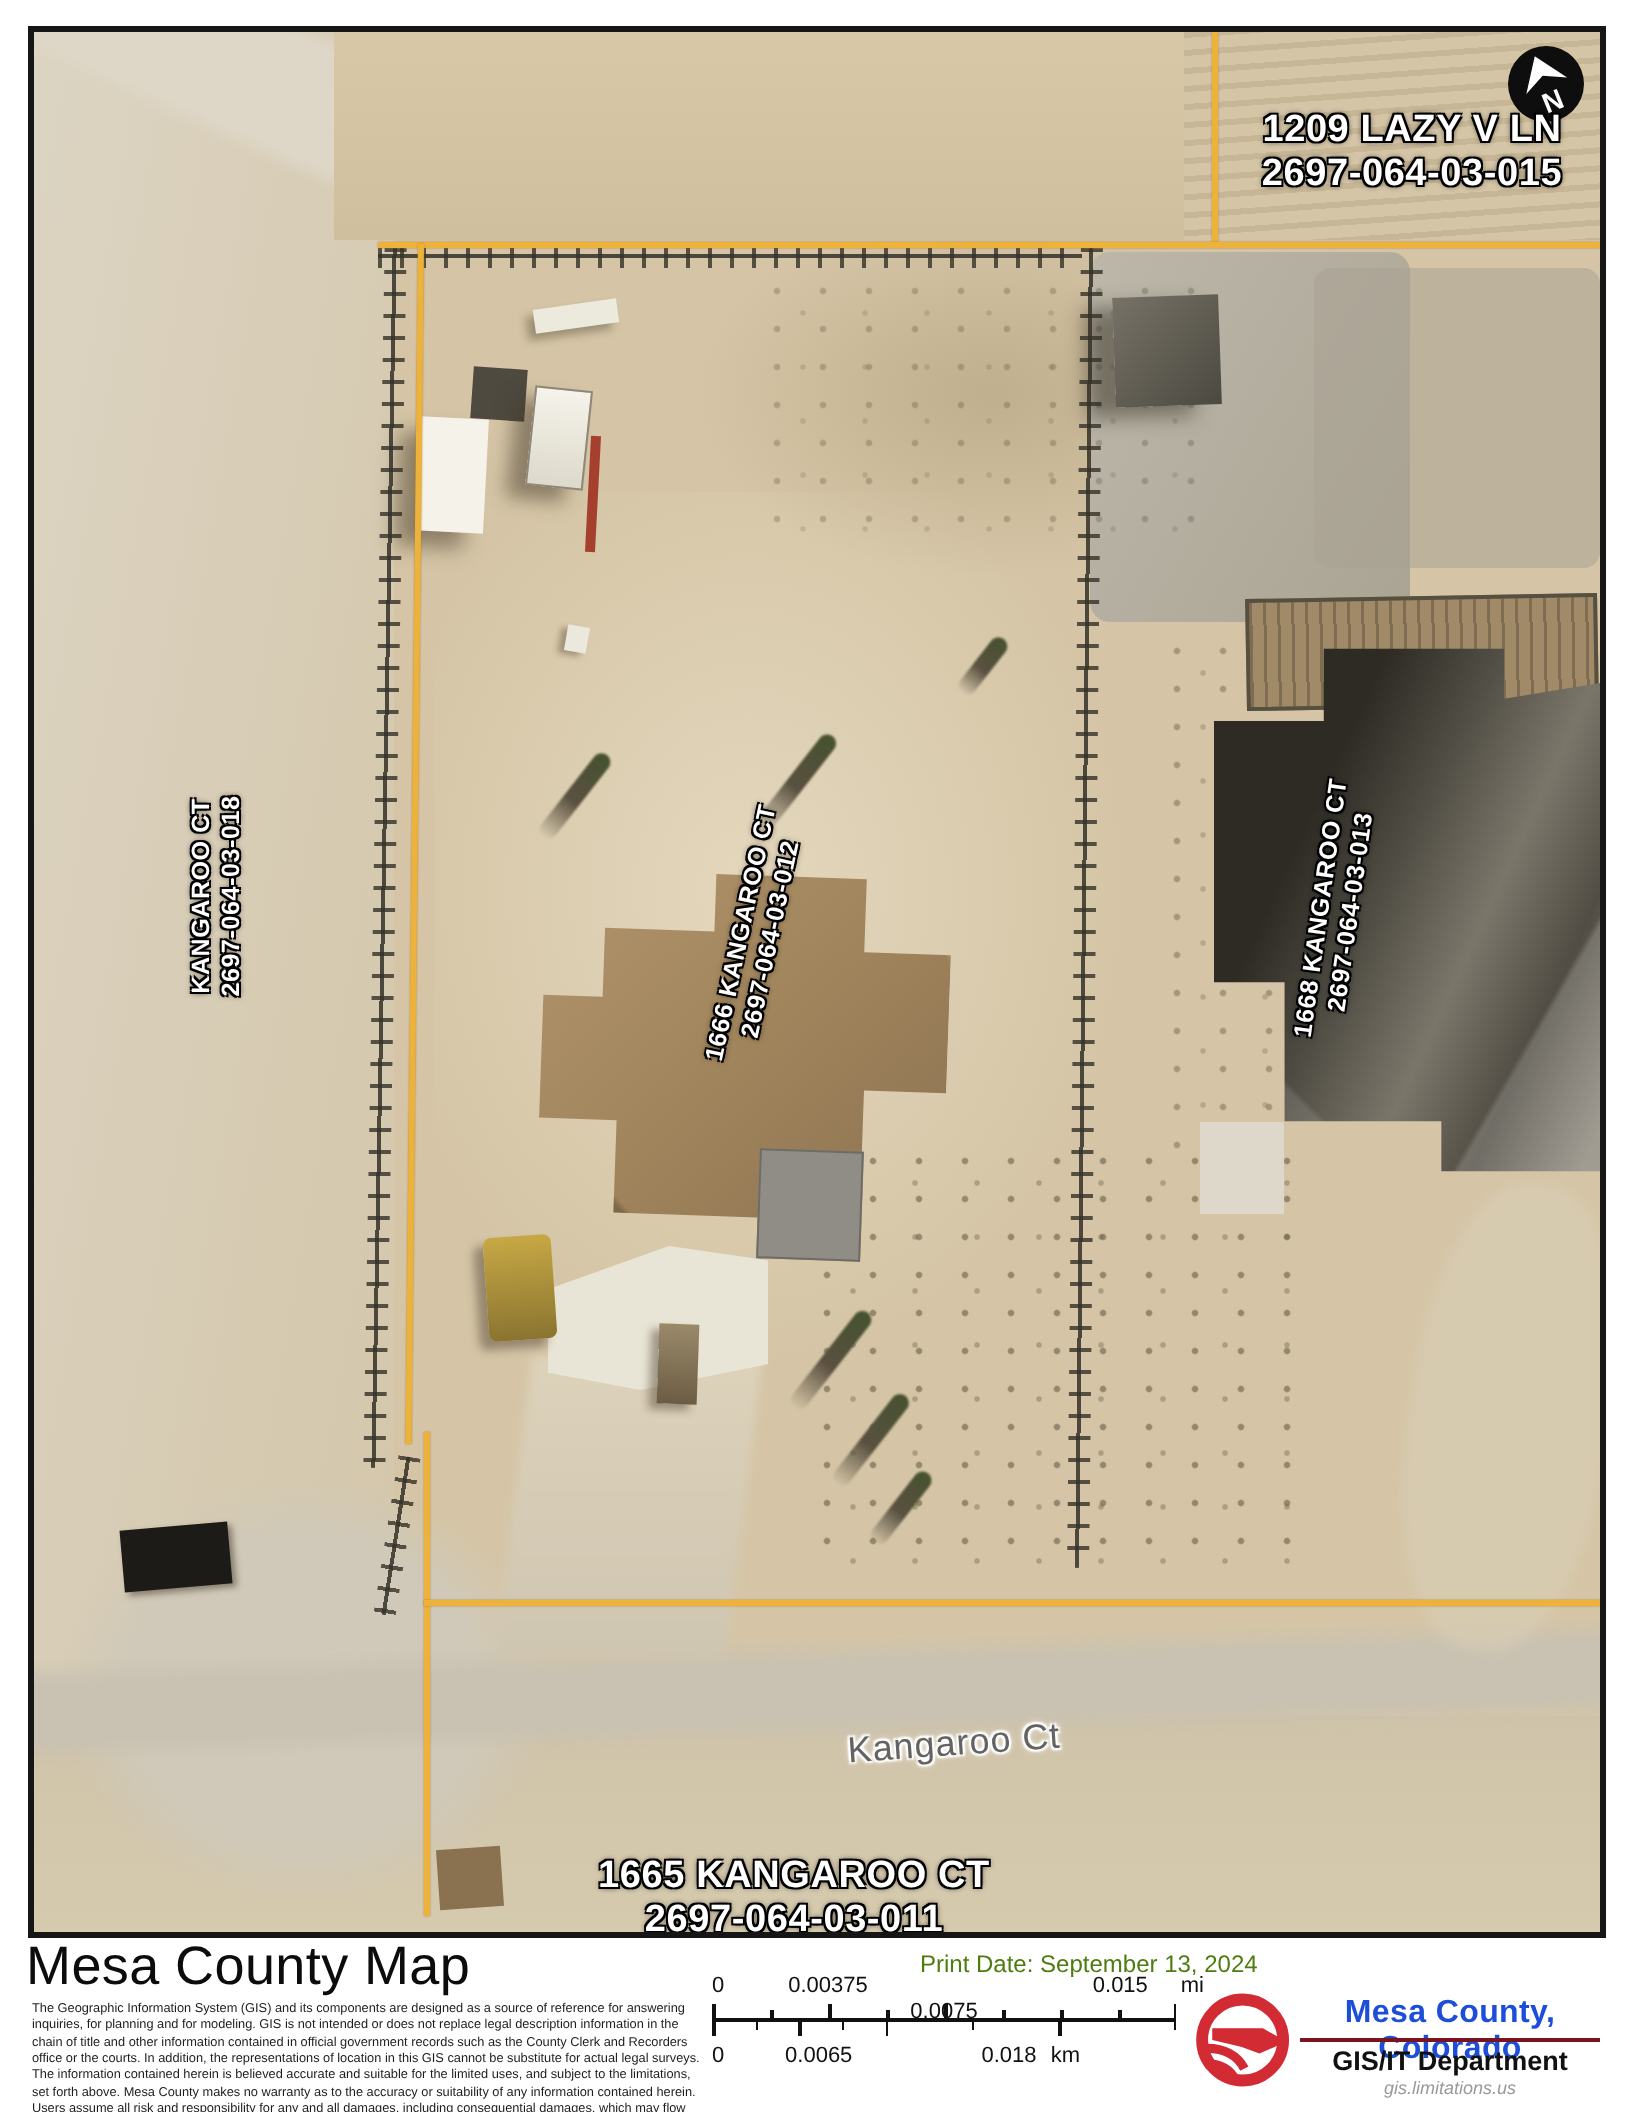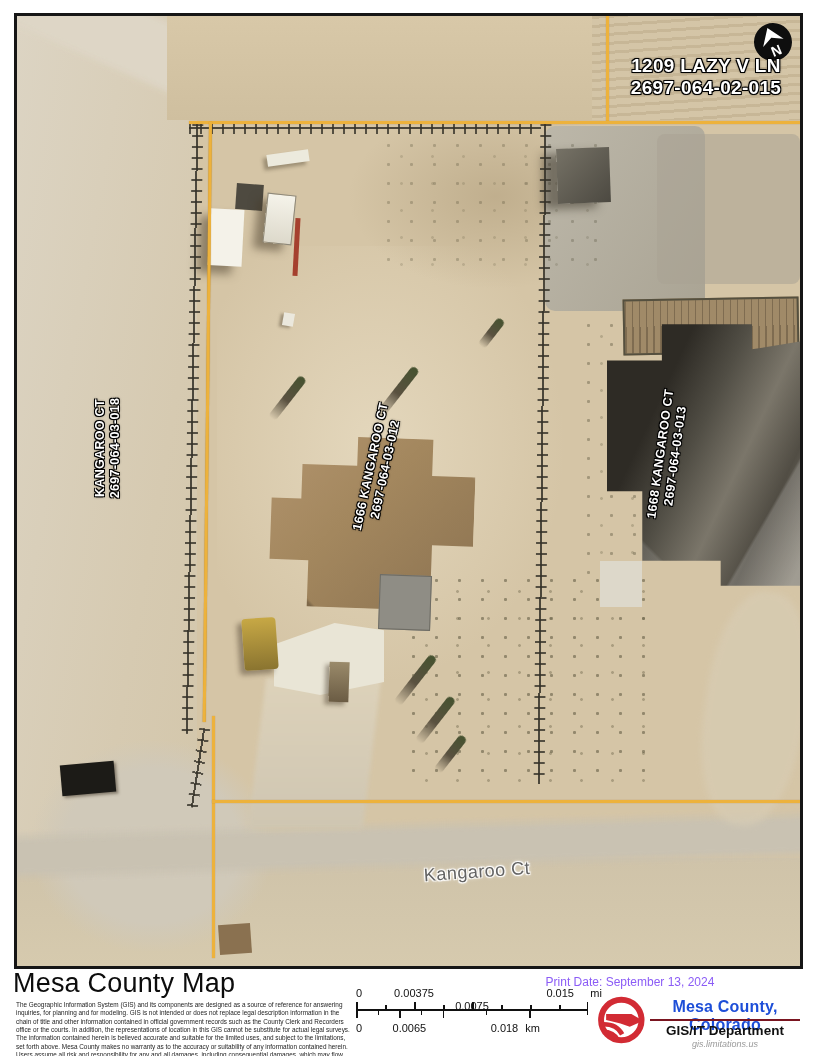--- a/index.html
+++ b/index.html
@@ -30,21 +30,21 @@
      background:linear-gradient(to bottom,#45522f,#5a5140 55%,rgba(90,81,64,0));
      transform:rotate(38deg);filter:blur(.4px);}
   .shrubs{position:absolute;background-image:
      radial-gradient(circle,rgba(62,58,36,.55) 1.2px,transparent 2px),
      radial-gradient(circle,rgba(80,74,50,.4) 1px,transparent 1.8px);
      background-size:23px 19px,31px 27px;background-position:0 0,9px 7px;}
   
   #footer-title{left:13px;top:968px;font-size:27px;color:#0c0c0c;letter-spacing:.2px;}
   #disclaimer{left:16px;top:1001px;width:334px;font-size:6.4px;line-height:1.3;color:#1d1d1d;}
   #disclaimer p{margin:0;}
-  #printdate{left:460px;top:975px;width:340px;text-align:center;font-size:12px;color:#8b5cf6;}
+  #printdate{left:460px;top:975px;width:340px;text-align:left;font-size:12px;color:#4d7c0f;}
   
   #scalebar{left:356px;top:984px;width:232px;height:56px;font-size:11px;color:#111;}
   .sb-lab{position:absolute;white-space:nowrap;}
   .sb-bar{position:absolute;left:0;top:25px;width:232px;height:2px;background:#111;}
   .tick{position:absolute;width:1.5px;background:#111;}
   .tick.mi{bottom:31px;} .tick.km{top:27px;}
   .tick.major{height:7px;} .tick.minor{height:4px;}
   
   #logo{left:596px;top:992px;width:206px;height:58px;}
   #logo-org{position:absolute;left:52px;top:6px;width:154px;text-align:center;
@@ -136,35 +136,39 @@
   <div class="abs" style="left:736px;top:6px;width:40px;height:40px;transform:rotate(-22deg);">
     <svg width="40" height="40" viewBox="0 0 40 40">
       <circle cx="20" cy="20" r="19" fill="#0e0e0e"></circle>
       <path d="M20 5 L31 21 L20 15.5 L9 21 Z" fill="#ffffff"></path>
       <text x="20" y="34" fill="#ffffff" font-size="14" font-weight="bold" text-anchor="middle" font-family="Liberation Sans, sans-serif">N</text>
     </svg>
   </div>
 
   <div class="maplabel" style="left:689px;top:61px;transform:translate(-50%,-50%);">
     <div>1209 LAZY V LN</div>
-    <div>2697-064-02-015</div>
+    <div>2697-064-03-015</div>
   </div>
   <div class="maplabel" style="left:91px;top:432px;transform:translate(-50%,-50%) rotate(-90deg);font-size:12.5px;">
     <div>KANGAROO CT</div>
     <div>2697-064-03-018</div>
   </div>
   <div class="maplabel" style="left:361px;top:452px;transform:translate(-50%,-50%) rotate(-78deg);font-size:12.5px;">
     <div>1666 KANGAROO CT</div>
     <div>2697-064-03-012</div>
   </div>
   <div class="maplabel" style="left:651px;top:439px;transform:translate(-50%,-50%) rotate(-82deg);font-size:12.5px;">
     <div>1668 KANGAROO CT</div>
     <div>2697-064-03-013</div>
   </div>
   <div class="streetlabel" style="left:460px;top:856px;transform:translate(-50%,-50%) rotate(-4deg);">Kangaroo Ct</div>
+  <div class="maplabel" style="left:380px;top:934px;transform:translate(-50%,-50%);">
+    <div>1665 KANGAROO CT</div>
+    <div>2697-064-03-011</div>
+  </div>
 </div>
 
 <div id="footer-title" class="abs">Mesa County Map</div>
 
 <div id="disclaimer" class="abs">
   <p>The Geographic Information System (GIS) and its components are designed as a source of reference for answering inquiries, for planning and for modeling. GIS is not intended or does not replace legal description information in the chain of title and other information contained in official government records such as the County Clerk and Recorders office or the courts. In addition, the representations of location in this GIS cannot be substitute for actual legal surveys.</p>
   <p>The information contained herein is believed accurate and suitable for the limited uses, and subject to the limitations, set forth above. Mesa County makes no warranty as to the accuracy or suitability of any information contained herein.  Users assume all risk and responsibility for any and all damages, including consequential damages, which may flow from the user's use of this information.</p>
 </div>
 
 <div id="printdate" class="abs">

